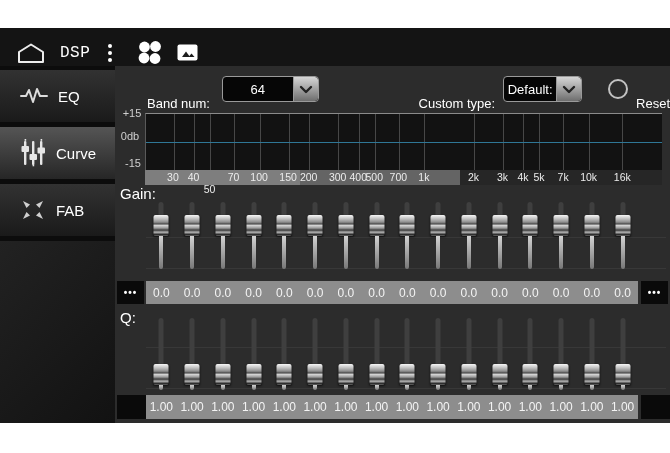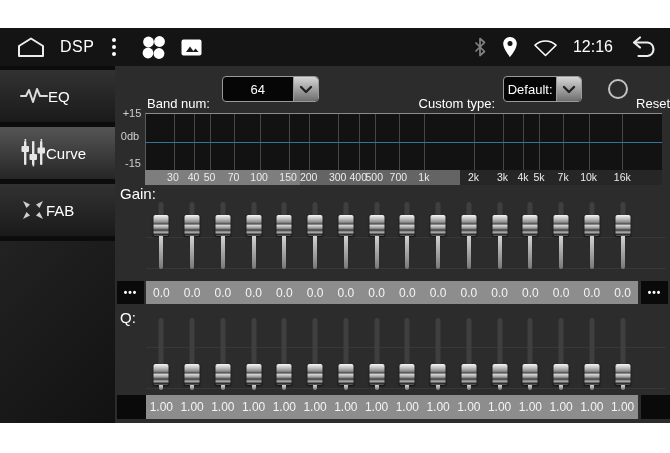--- a/index.html
+++ b/index.html
@@ -1,33 +1,33 @@
 <!DOCTYPE html>
 <html><head>
 <meta charset="utf-8">
 <style>
   html,body{margin:0;padding:0;background:#fff;}
   body{width:670px;height:453px;font-family:"Liberation Sans",sans-serif;-webkit-font-smoothing:antialiased;}
   .screen{position:relative;width:670px;height:453px;background:#fff;overflow:hidden;}
 
   
-  .statusbar{position:absolute;left:0;top:28px;width:670px;height:38px;background:#141414;display:flex;align-items:center;justify-content:space-between;box-sizing:border-box;padding:0 12px 0 16px;}
+  .statusbar{position:absolute;left:0;top:28px;width:670px;height:38px;background:#141414;display:flex;align-items:flex-end;justify-content:space-between;box-sizing:border-box;padding:0 12px 0 16px;font-family:Liberation Mono, monospace;}
   .sb-left,.sb-right{display:flex;align-items:center;}
   .sb-left{gap:14px;}
   .sb-right{gap:15px;}
   .sb-title{color:#fff;font-size:16px;letter-spacing:.5px;}
   .sb-time{color:#fff;font-size:16px;}
   .kebab{display:flex;flex-direction:column;gap:3px;padding:2px 4px;}
   .kebab i{width:4px;height:4px;border-radius:50%;background:#fff;}
   .sb-icon{display:flex;align-items:center;justify-content:center;}
 
   
   .bodywrap{position:absolute;left:0;top:66px;width:670px;height:357px;background:#2c2c2c;}
   .sidebar{position:absolute;left:0;top:0;width:115px;height:100%;background:#0c0c0c;}
-  .side-item{position:absolute;left:0;width:115px;height:52px;display:flex;align-items:center;padding-left:20px;box-sizing:border-box;background:linear-gradient(180deg,#323232,#1a1a1a);cursor:pointer;}
+  .side-item{position:absolute;left:0;width:115px;height:52px;display:flex;align-items:center;padding-left:20px;box-sizing:border-box;gap:10px;background:linear-gradient(180deg,#323232,#1a1a1a);cursor:pointer;}
   .side-item.selected{background:linear-gradient(180deg,#555,#262626);}
   .side-item .lbl{color:#fff;font-size:15px;}
   .side-panel{position:absolute;left:0;top:175px;bottom:0;width:115px;background:linear-gradient(135deg,#222,#121212);}
 
   .main{position:absolute;left:115px;top:0;right:0;height:100%;}
 
   
   .controls{position:absolute;left:0;top:8px;right:0;height:30px;display:flex;align-items:center;padding-left:32px;}
   .ctl-label{color:#fff;font-size:13px;white-space:nowrap;margin-top:29px;}
   .select{height:26px;background:#060606;border:1px solid #9a9a9a;border-radius:4px;display:flex;align-items:center;box-sizing:border-box;overflow:hidden;cursor:pointer;}
@@ -103,45 +103,20 @@
           </svg>
       </span>
       <span class="sb-icon">
         <svg width="21" height="17" viewBox="0 0 21 17">
             <rect x="0.5" y="0.5" width="20" height="16" rx="2" fill="#fff"></rect>
             <path d="M5 13 L9 7.5 L13 13 Z" fill="#1d1d1d"></path>
             <path d="M11.5 13 L14.5 9.5 L17.5 13 Z" fill="#1d1d1d"></path>
           </svg>
       </span>
     </div>
-    <div class="sb-right">
-      <span class="sb-icon">
-        <svg width="14" height="22" viewBox="0 0 14 22">
-            <path d="M2.5 6.5 L11.5 15.5 L7 19.5 V2.5 L11.5 6.5 L2.5 15.5" fill="none" stroke="#828282" stroke-width="1.7" stroke-linejoin="round"></path>
-          </svg>
-      </span>
-      <span class="sb-icon">
-        <svg width="16" height="22" viewBox="0 0 16 22">
-            <path d="M8 1 C4.1 1 1.2 4 1.2 7.8 C1.2 13 8 21 8 21 S14.8 13 14.8 7.8 C14.8 4 11.9 1 8 1 Z" fill="#fff"></path>
-            <circle cx="8" cy="7.6" r="2.5" fill="#141414"></circle>
-          </svg>
-      </span>
-      <span class="sb-icon">
-        <svg width="25" height="20" viewBox="0 0 25 20">
-            <path d="M2 8.2 C8 2.6 17 2.6 23 8.2 L12.5 18.5 Z" fill="none" stroke="#fff" stroke-width="1.6" stroke-linejoin="round"></path>
-          </svg>
-      </span>
-      <span class="sb-time">12:16</span>
-      <span class="sb-icon">
-        <svg width="30" height="24" viewBox="0 0 30 24">
-            <path d="M7 7.5 H19.5 A6.8 6.8 0 0 1 19.5 21 H10.5" fill="none" stroke="#ececec" stroke-width="2.2" stroke-linecap="round"></path>
-            <path d="M12 2.5 L6 7.5 L12 12.5" fill="none" stroke="#ececec" stroke-width="2.2" stroke-linecap="round" stroke-linejoin="round"></path>
-          </svg>
-      </span>
-    </div>
   </div>
 
   <div class="bodywrap">
 
     <aside class="sidebar">
       <div class="side-item" style="top:4px;">
         <span class="sb-icon">
           <svg width="28" height="20" viewBox="0 0 28 20">
               <path d="M1 10 H6 L9 4 L13 16 L17 3 L20 10 H27" fill="none" stroke="#dcdcdc" stroke-width="2" stroke-linejoin="round" stroke-linecap="round"></path>
             </svg>
@@ -232,21 +207,21 @@
             <div class="vline" style="left: 92.3153%;"></div>
           </div>
         <div class="zero-line" style="background: rgb(47, 119, 150);"></div>
       </div>
       <div class="freq-strip">
         <div class="seg seg-light"></div>
         <div class="seg seg-mid"></div>
         <div>
             <span class="freq-label" style="left: 5.40585%;">30</span>
             <span class="freq-label" style="left: 9.38765%;">40</span>
-            <span class="freq-label" style="left: 12.4762%;">50</span>
+            <span class="freq-label" style="left: 12.4762%; margin-top: 12px;">50</span>
             <span class="freq-label" style="left: 17.1333%;">70</span>
             <span class="freq-label" style="left: 22.07%;">100</span>
             <span class="freq-label" style="left: 27.682%;">150</span>
             <span class="freq-label" style="left: 31.6638%;">200</span>
             <span class="freq-label" style="left: 37.2759%;">300</span>
             <span class="freq-label" style="left: 41.2577%;">400</span>
             <span class="freq-label" style="left: 44.3462%;">500</span>
             <span class="freq-label" style="left: 49.0033%;">700</span>
             <span class="freq-label" style="left: 53.94%;">1k</span>
             <span class="freq-label" style="left: 63.5338%;">2k</span>

